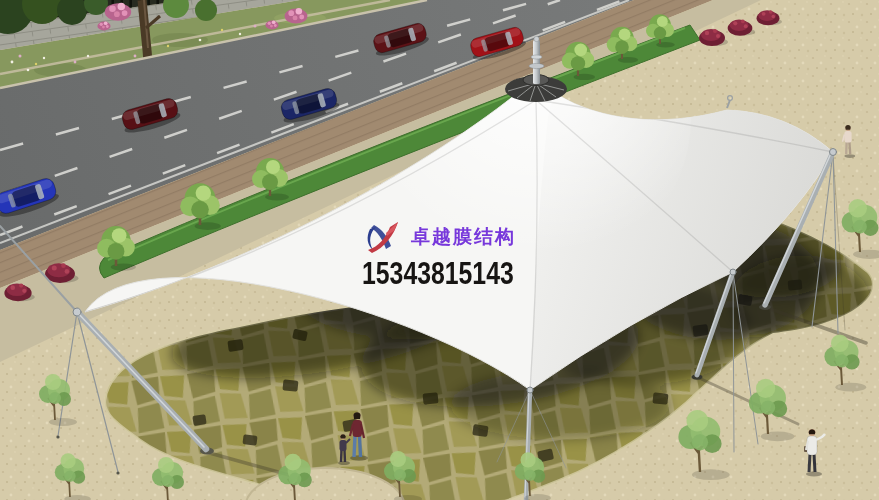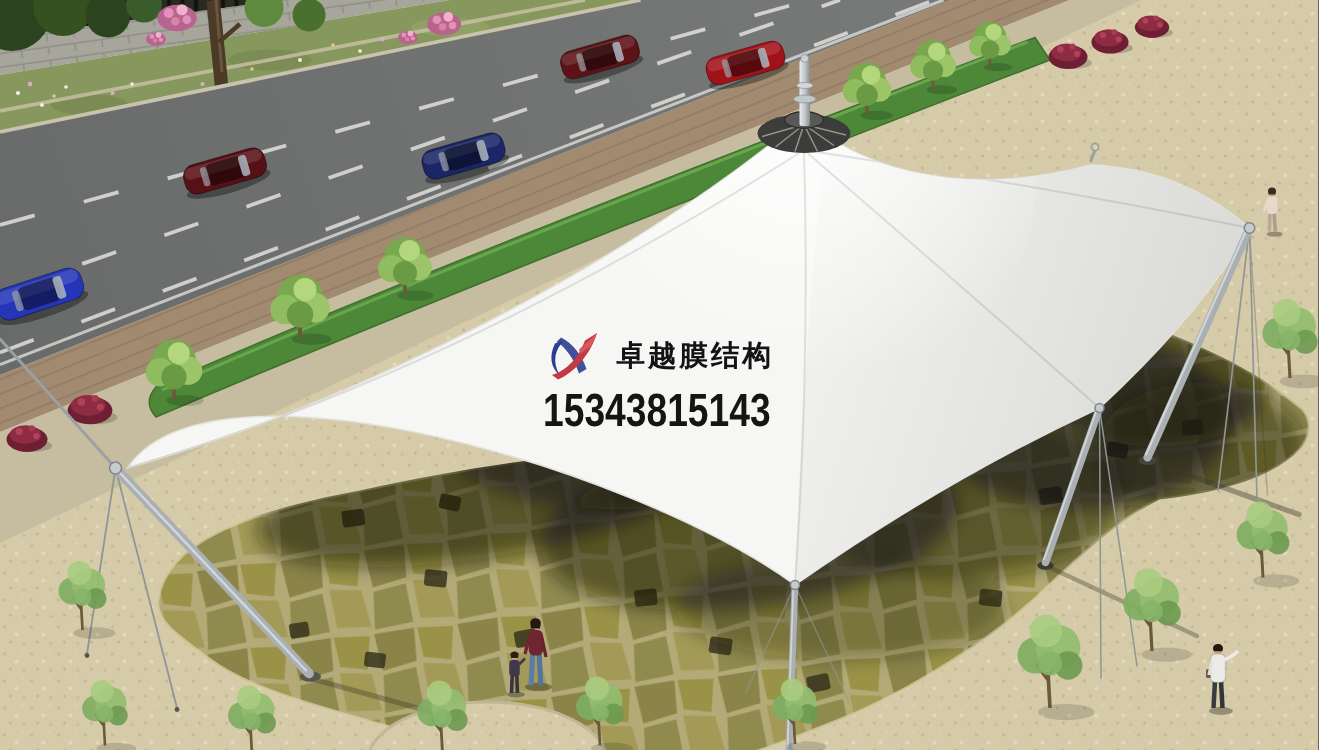--- a/index.html
+++ b/index.html
@@ -2,21 +2,21 @@
 <html><head>
 <meta charset="utf-8">
 <style>
   html,body{margin:0;padding:0;background:#000;}
   #stage{position:relative;width:879px;height:500px;overflow:hidden;background:#d6cba9;
          font-family:"Liberation Sans","DejaVu Sans",sans-serif;}
   #scene{position:absolute;left:0;top:0;}
   
   .wm{position:absolute;left:364px;top:219px;z-index:9;pointer-events:none;}
   .wm-row{display:flex;align-items:center;gap:7px;}
-  .wm-brand{font-size:19px;font-weight:bold;color:#000000;letter-spacing:2px;opacity:.92;}
+  .wm-brand{font-size:19px;font-weight:bold;color:#6d28d9;letter-spacing:2px;opacity:.92;}
   .wm-phone{font-size:31px;font-weight:bold;color:#171513;letter-spacing:0;
             transform:scaleX(.80);transform-origin:0 50%;margin-top:1px;margin-left:-2px;
             white-space:nowrap;}
 </style>
 </head>
 <body>
 
 <div id="stage" title="White tensile membrane canopy structure over a flagstone plaza beside a city road">
 
 <svg id="scene" width="879" height="500" viewBox="0 0 879 500">

